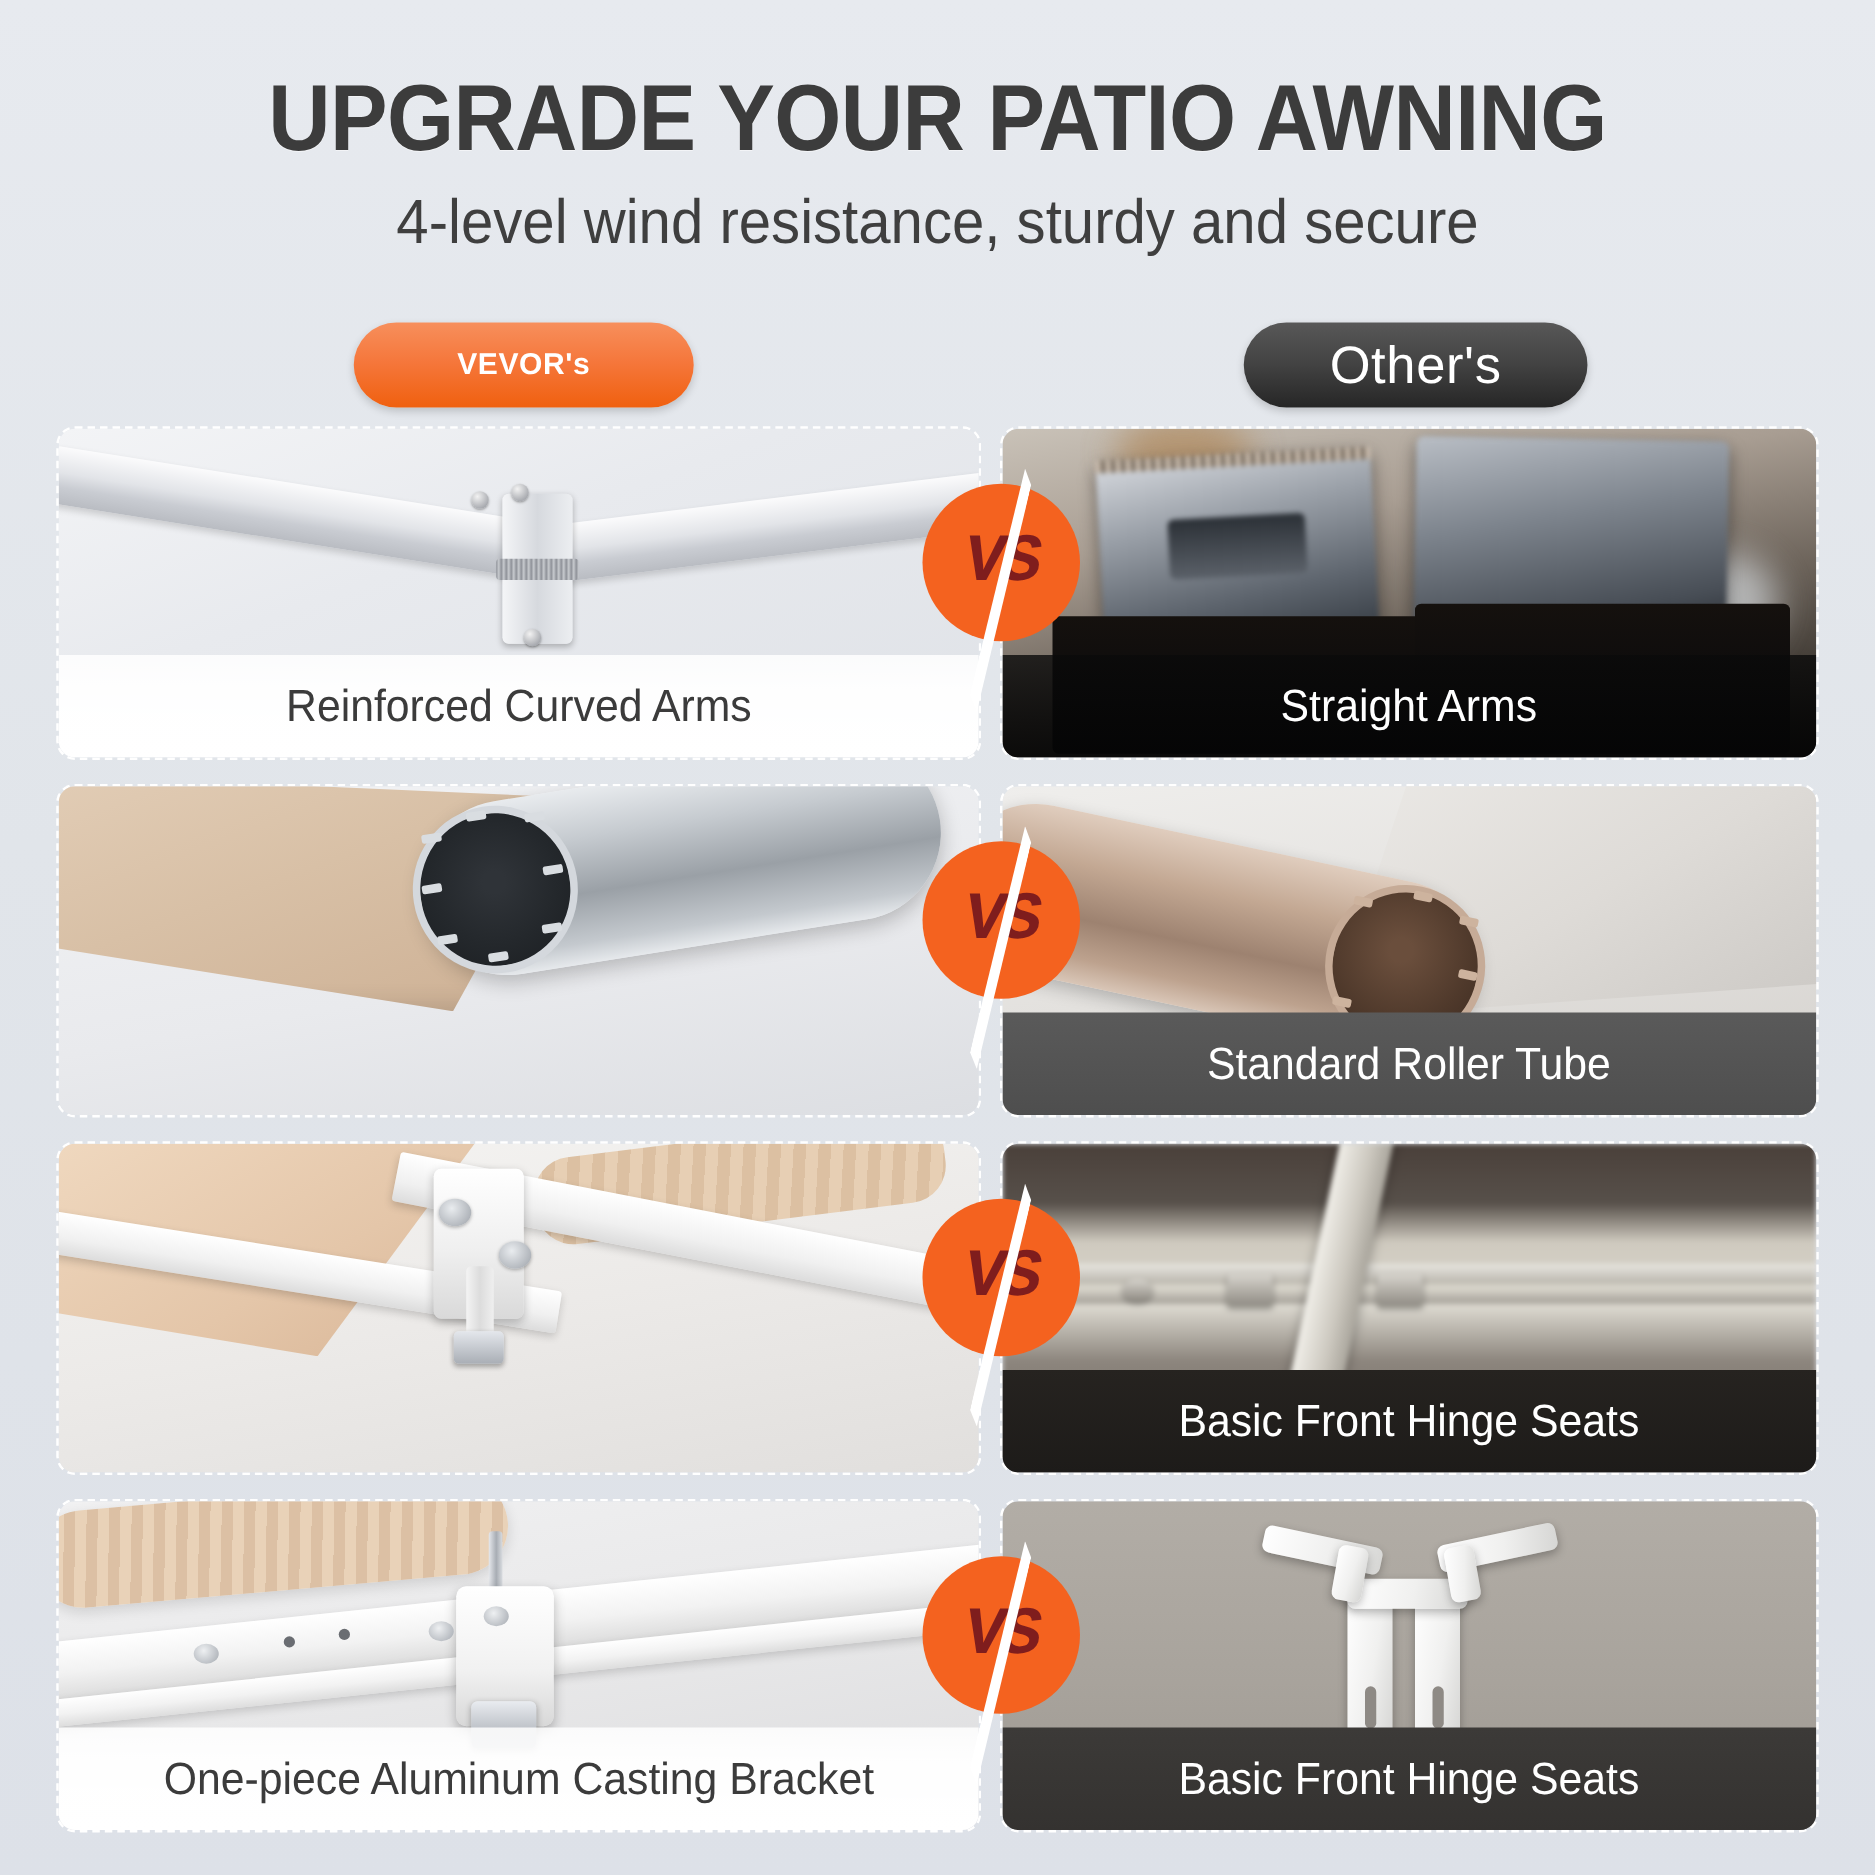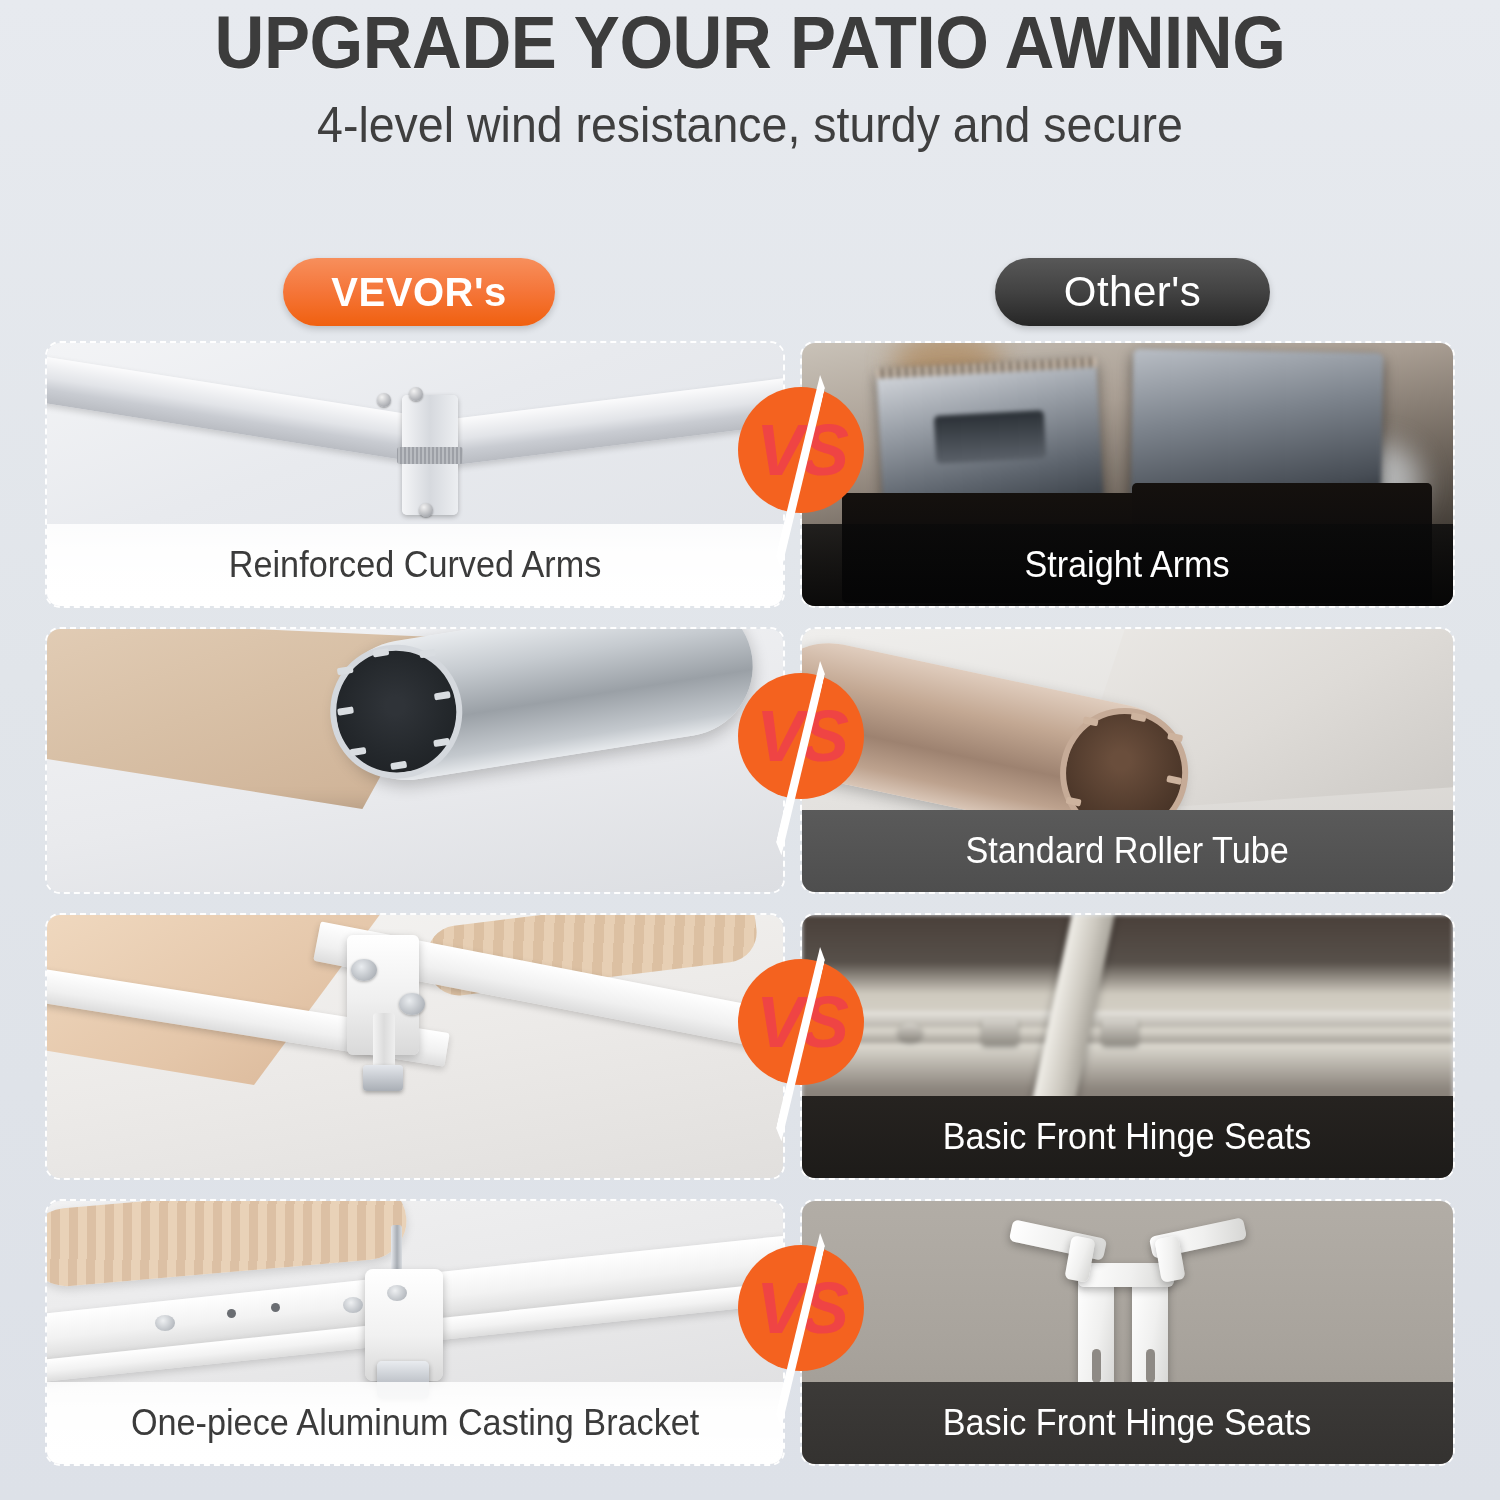--- a/index.html
+++ b/index.html
@@ -11,20 +11,21 @@
     height: 1500px;
     overflow: hidden;
     font-family: "Liberation Sans", sans-serif;
     background: linear-gradient(180deg, #e7eaef 0%, #e1e5ea 45%, #dde1e8 100%);
     position: relative;
   }
 
   
   .header {
     text-align: center;
+    padding-top: 52px;
   }
   .main-title {
     font-family: "Liberation Sans Narrow", "Liberation Sans", sans-serif;
     font-size: 75px;
     line-height: 84px;
     font-weight: bold;
     letter-spacing: -0.5px;
     color: #3c3c3c;
     transform: scaleX(0.92);
     transform-origin: center;
@@ -51,21 +52,21 @@
     height: 70px;
   }
   .pill {
     position: absolute;
     height: 68px;
     border-radius: 34px;
     display: flex;
     align-items: center;
     justify-content: center;
     color: #ffffff;
-    font-size: 40px;
+    font-size: 24px;
     font-weight: bold;
     letter-spacing: 0.5px;
     box-shadow: 0 3px 7px rgba(0,0,0,0.18);
   }
   .pill-vevor {
     left: 283px;
     width: 272px;
     background: linear-gradient(180deg, #f78f5c 0%, #f5763a 48%, #f0600f 100%);
   }
   .pill-other {
@@ -151,26 +152,26 @@
   }
   .vs-text {
     position: absolute;
     left: 0;
     top: 8px;
     width: 126px;
     height: 126px;
     display: flex;
     align-items: center;
     justify-content: center;
-    color: #ef4444;
-    font-size: 72px;
+    color: #7f1d1d;
+    font-size: 54px;
     font-weight: bold;
     font-style: italic;
     letter-spacing: -3px;
-    font-family: Liberation Sans, sans-serif;
+    font-family: Liberation Mono, monospace;
   }
   .vs-slash-top {
     position: absolute;
     left: 56px;
     top: -6px;
     width: 13px;
     height: 198px;
     background: #ffffff;
     transform: rotate(12deg);
     clip-path: polygon(42% 0%, 100% 6%, 62% 100%, 0% 94%);

